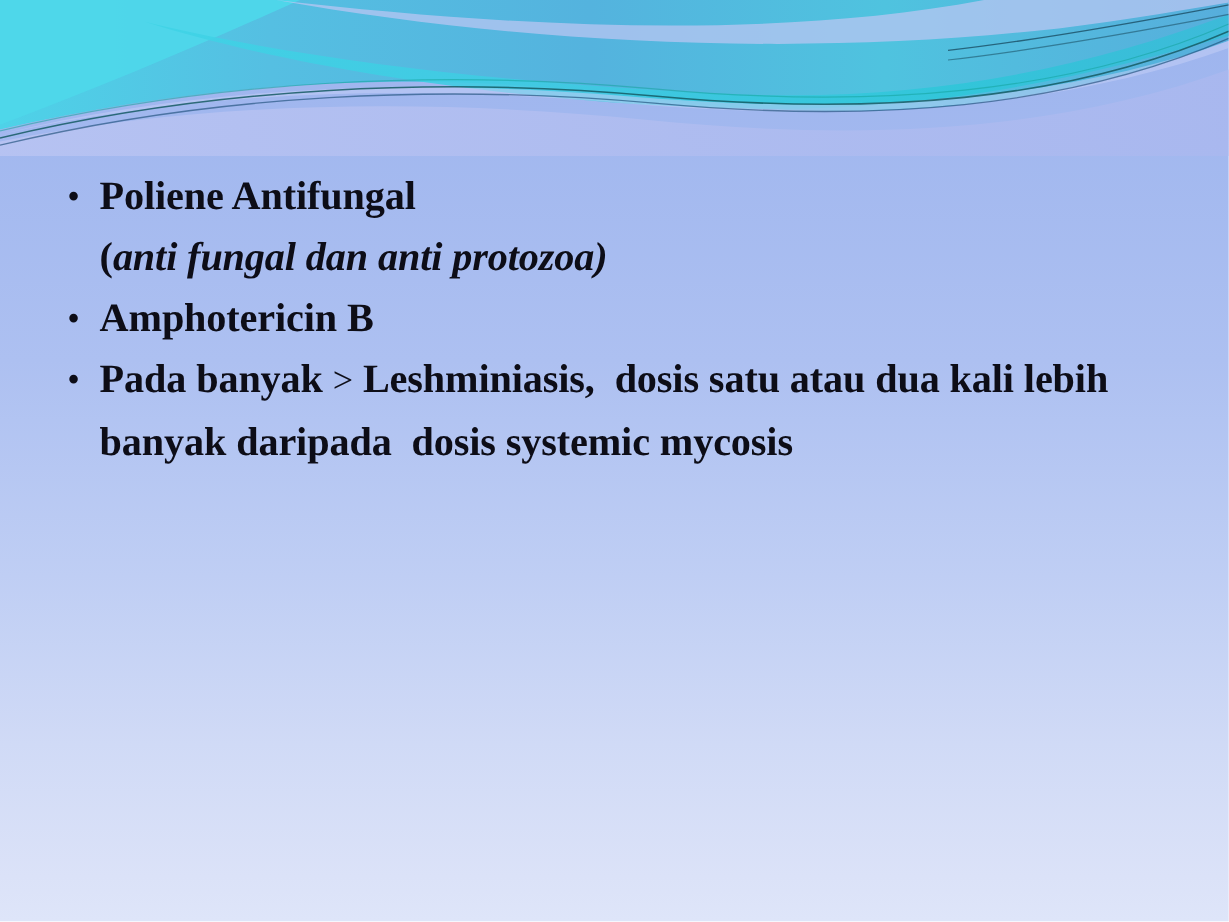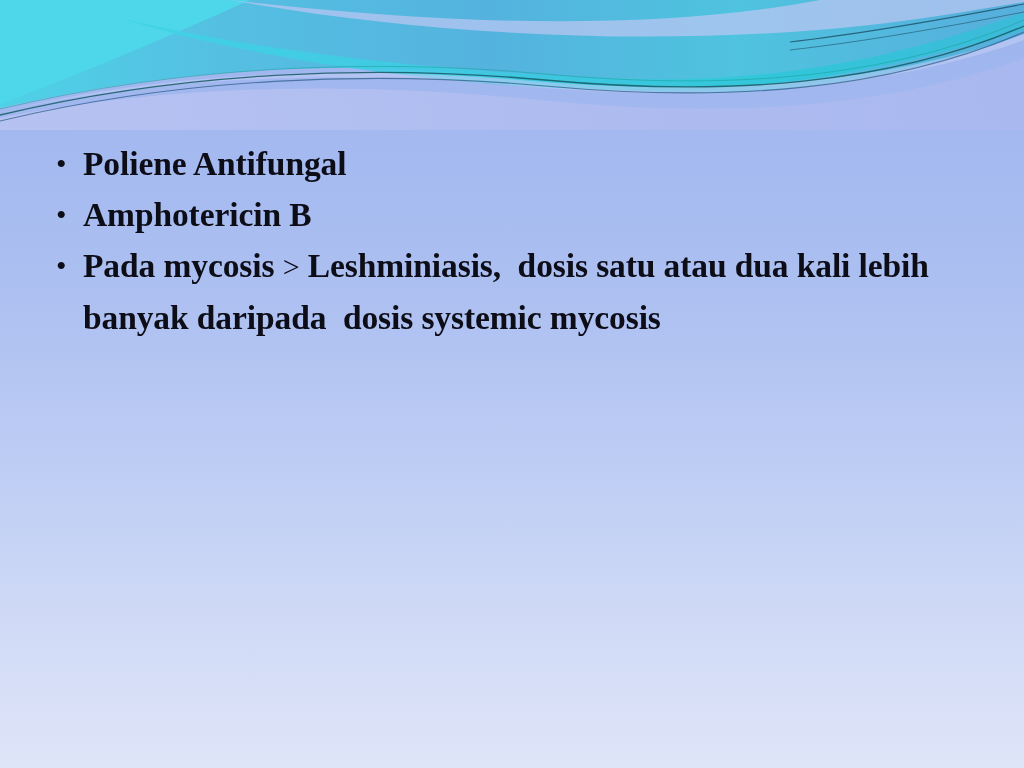--- a/index.html
+++ b/index.html
@@ -128,25 +128,29 @@
     <path d="M1024,12 C930,30 860,42 790,50" fill="none" stroke="#123f52" stroke-width="1" opacity="0.5"></path>
   </svg>
 
   <div id="content">
 
     <div class="bullet-row">
       <span class="bullet-marker">•</span>
       <span class="bullet-text">Poliene Antifungal</span>
     </div>
 
+    <div class="bullet-row">
+      <span class="bullet-marker blank">&nbsp;</span>
+      <span class="bullet-text"><span>(</span><span class="italic" style="font-style:italic">anti fungal dan anti protozoa)</span></span>
+    </div>
 
     <div class="bullet-row">
       <span class="bullet-marker">•</span>
       <span class="bullet-text">Amphotericin B</span>
     </div>
 
     <div class="bullet-row">
       <span class="bullet-marker">•</span>
-      <span class="bullet-text"><span>Pada mycosis </span><span class="gt">&gt;</span><span> Leshminiasis,  dosis satu atau dua kali lebih banyak daripada  dosis systemic mycosis</span></span>
+      <span class="bullet-text"><span>Pada banyak </span><span class="gt">&gt;</span><span> Leshminiasis,  dosis satu atau dua kali lebih banyak daripada  dosis systemic mycosis</span></span>
     </div>
 
   </div>
 </div>
 
 </body></html>

